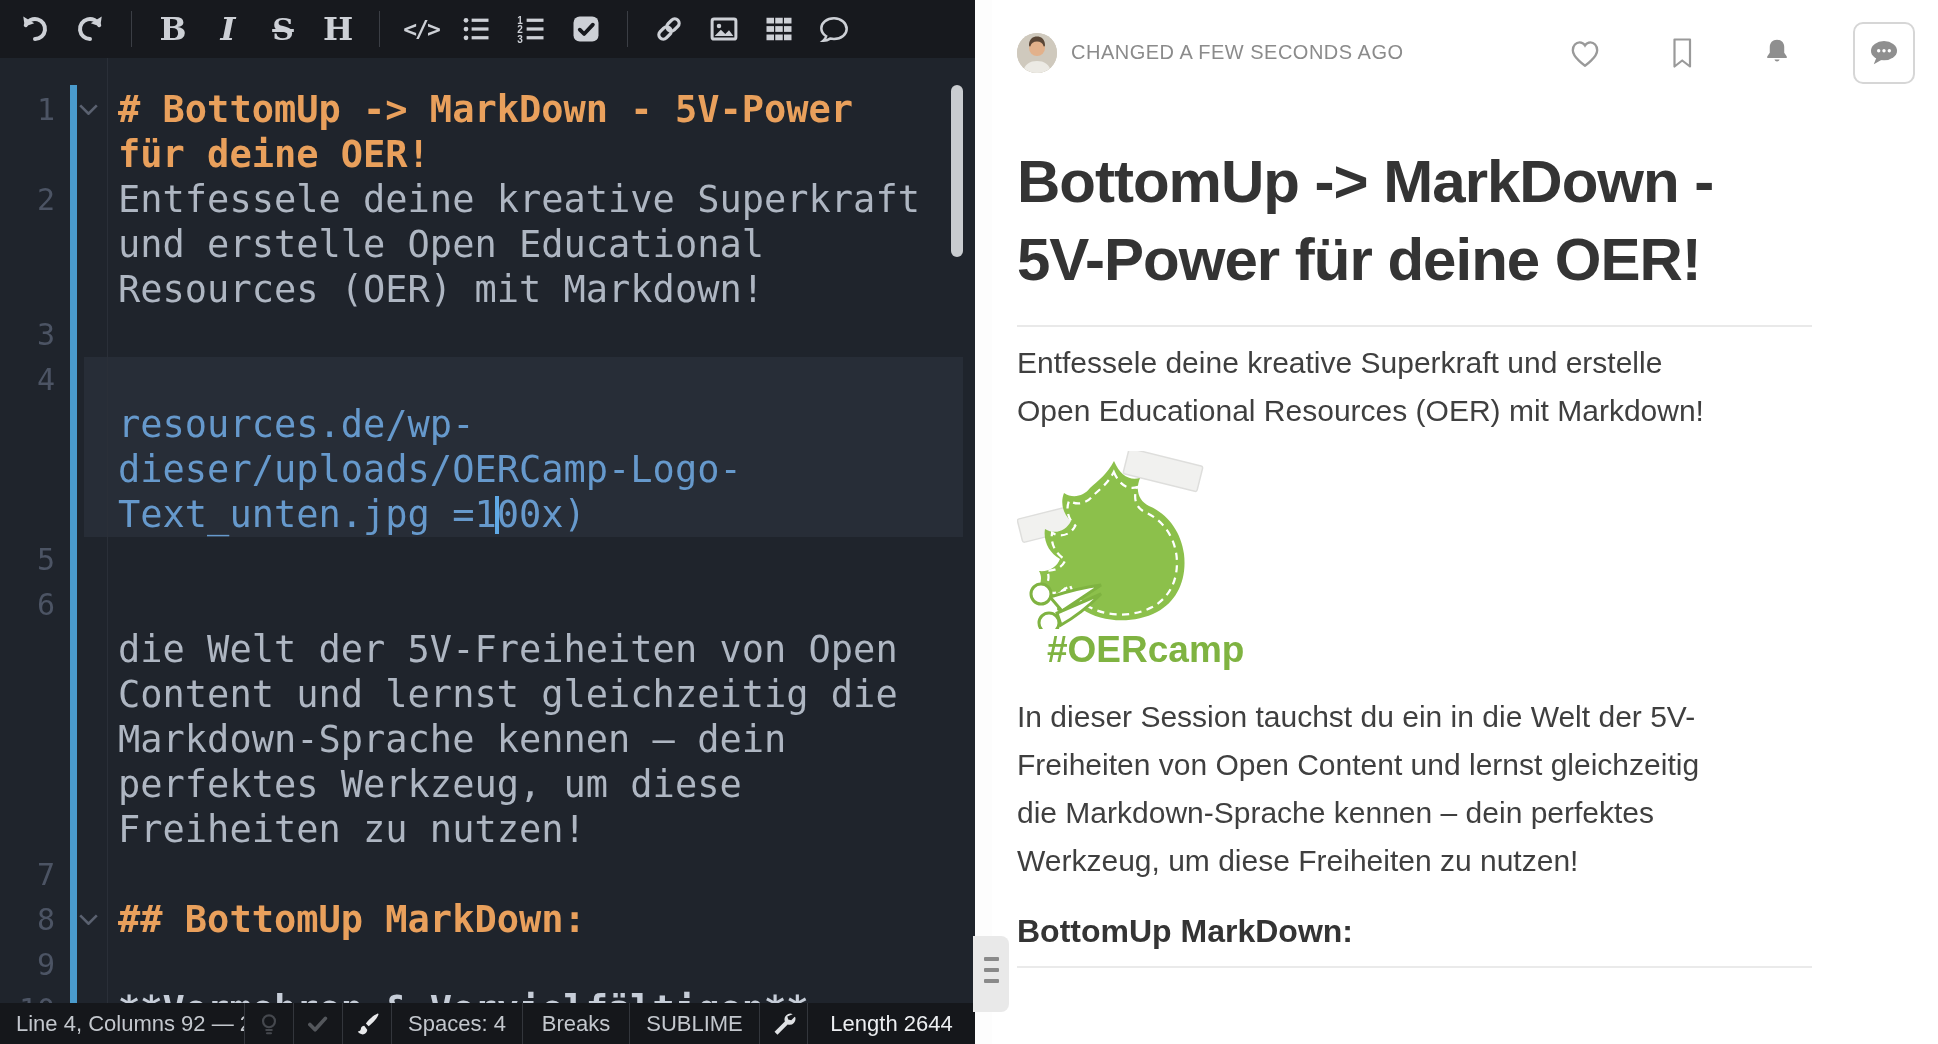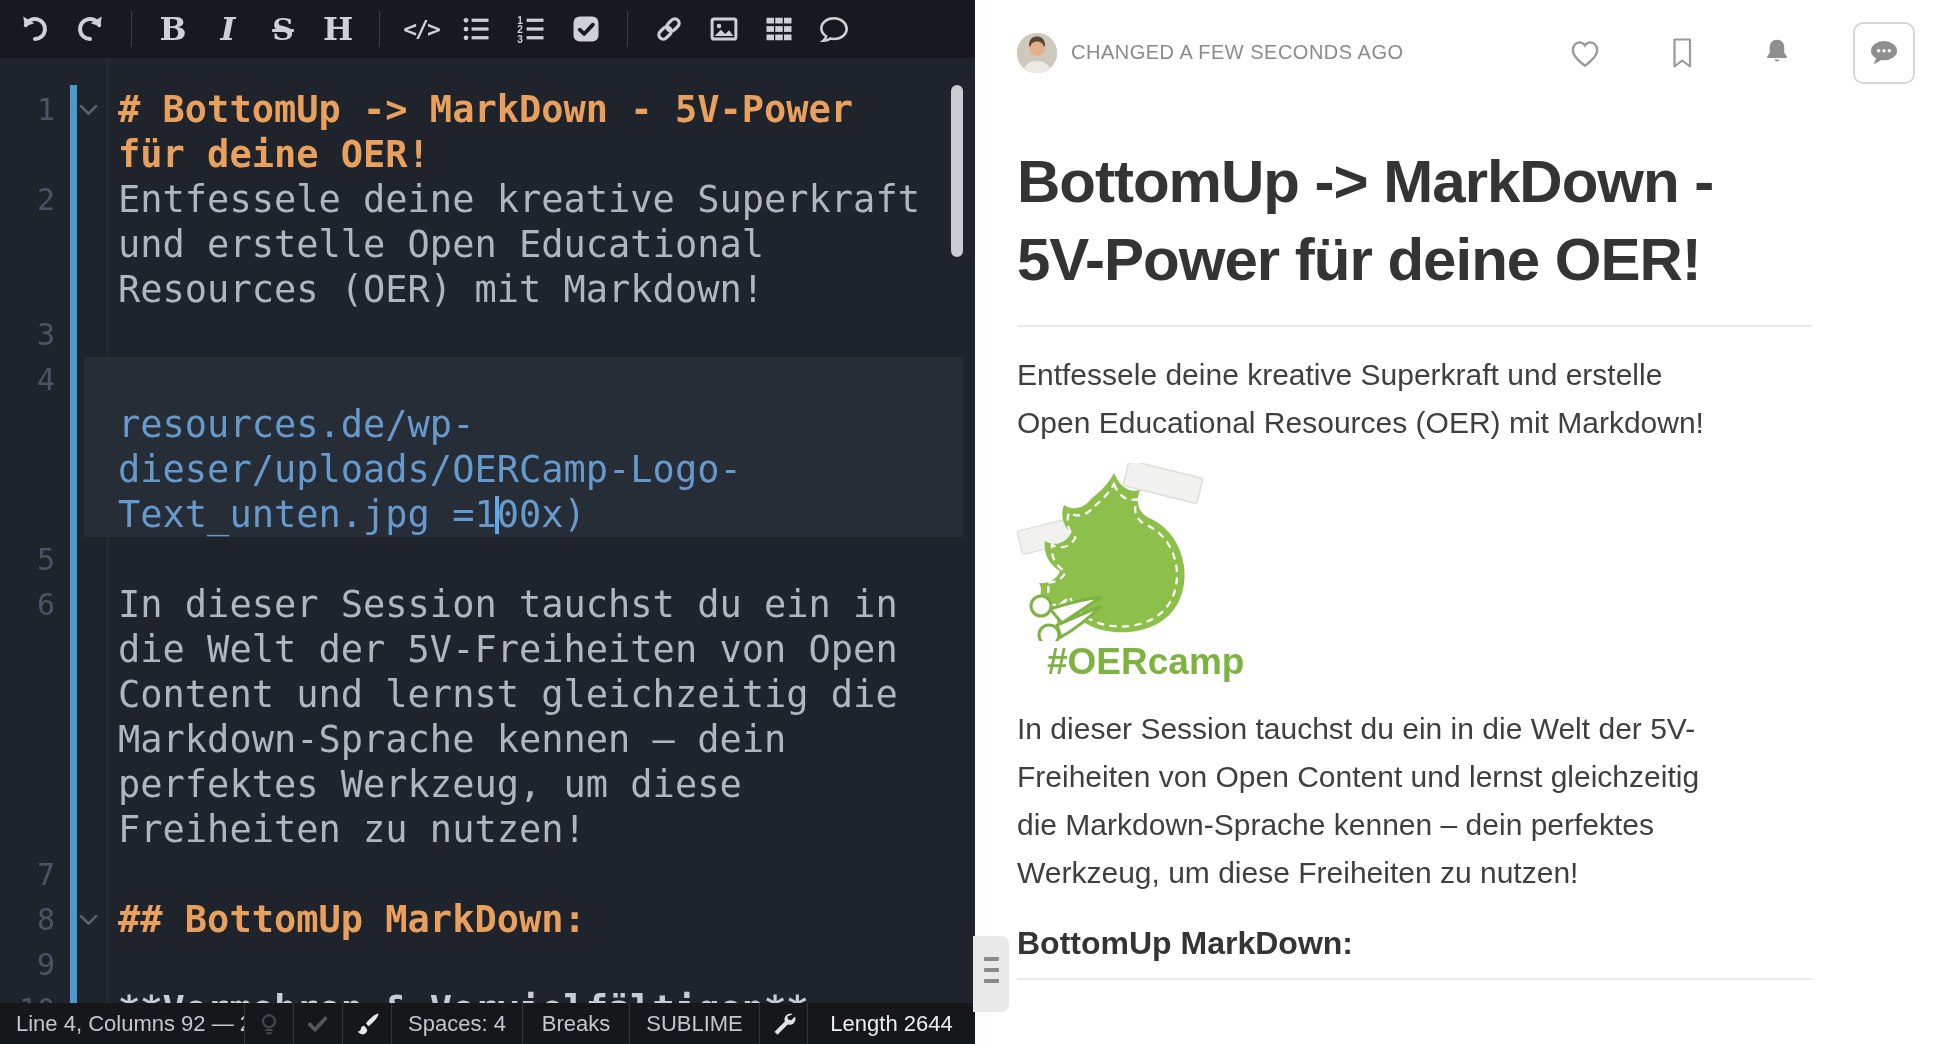--- a/index.html
+++ b/index.html
@@ -69,21 +69,21 @@
   .pv-meta { margin-left:14px; font-size:20px; font-weight:500; letter-spacing:0.5px; color:#8b8b8b; }
   .pv-spacer { flex:1; }
   .pv-ic { background:none; border:none; padding:0; margin-left:64px; color:#9a9a9a; cursor:pointer;
            display:flex; align-items:center; }
   .pv-comment-btn { margin-left:60px; width:62px; height:62px; border:2px solid #d6d6d6; border-radius:10px;
                     background:#fff; display:flex; align-items:center; justify-content:center; cursor:pointer; }
   .pv-title { margin-top:38px; font-size:60px; line-height:78px; font-weight:700; color:#343434;
               letter-spacing:-1px; white-space:pre-line; }
   .hr1 { width:795px; height:2px; background:#e9e9e9; margin-top:26px; }
   .pv-p { font-size:30px; line-height:48px; color:#3f3f3f; white-space:pre; }
-  .pv-p1 { margin-top:24px; }
+  .pv-p1 { margin-top:12px; }
   .pv-logo { margin-top:16px; }
   .logo-caption { font-size:37px; font-weight:700; color:#7fb341; margin-left:30px; margin-top:-4px; }
   .pv-p2 { margin-top:22px; }
   .pv-h2 { margin-top:28px; font-size:32px; font-weight:700; color:#343434; width:795px;
            padding-bottom:16px; border-bottom:2px solid #eaeaea; }
 </style>
 </head>
 <body>
 
 <div class="app">
@@ -243,21 +243,20 @@
             <div class="row-text"><span class="seg-url">Text_unten.jpg =1</span><span class="caret"></span><span class="seg-url">00x)</span></div>
           </div>
           <div class="ed-row">
             <div class="gut-num">5</div>
             <div class="gut-chev"></div>
             <div class="row-text"></div>
           </div>
           <div class="ed-row">
             <div class="gut-num">6</div>
             <div class="gut-chev"></div>
-            <div class="row-text"><span class="seg-body">In dieser Session tauchst du ein in</span></div>
           </div>
           <div class="ed-row">
             <div class="gut-num"></div>
             <div class="gut-chev"></div>
             <div class="row-text"><span class="seg-body">die Welt der 5V-Freiheiten von Open</span></div>
           </div>
           <div class="ed-row">
             <div class="gut-num"></div>
             <div class="gut-chev"></div>
             <div class="row-text"><span class="seg-body">Content und lernst gleichzeitig die</span></div>

